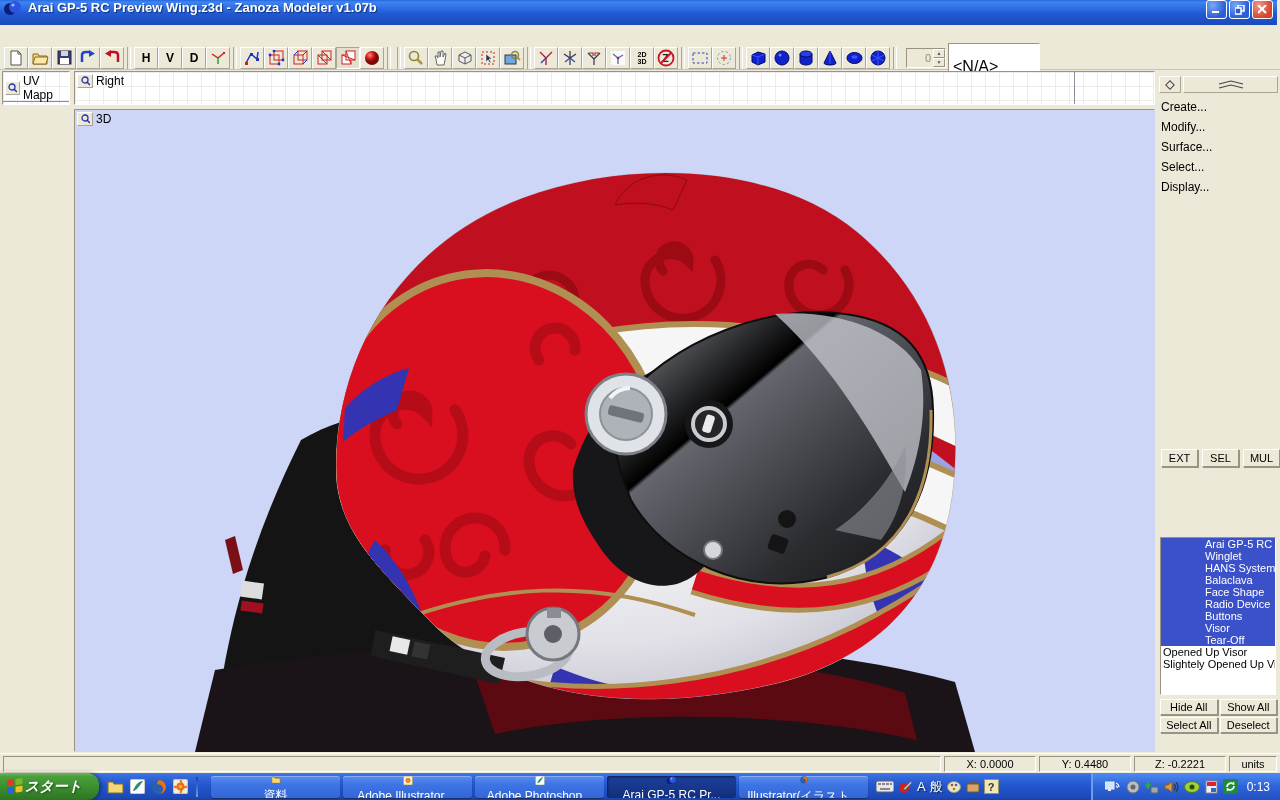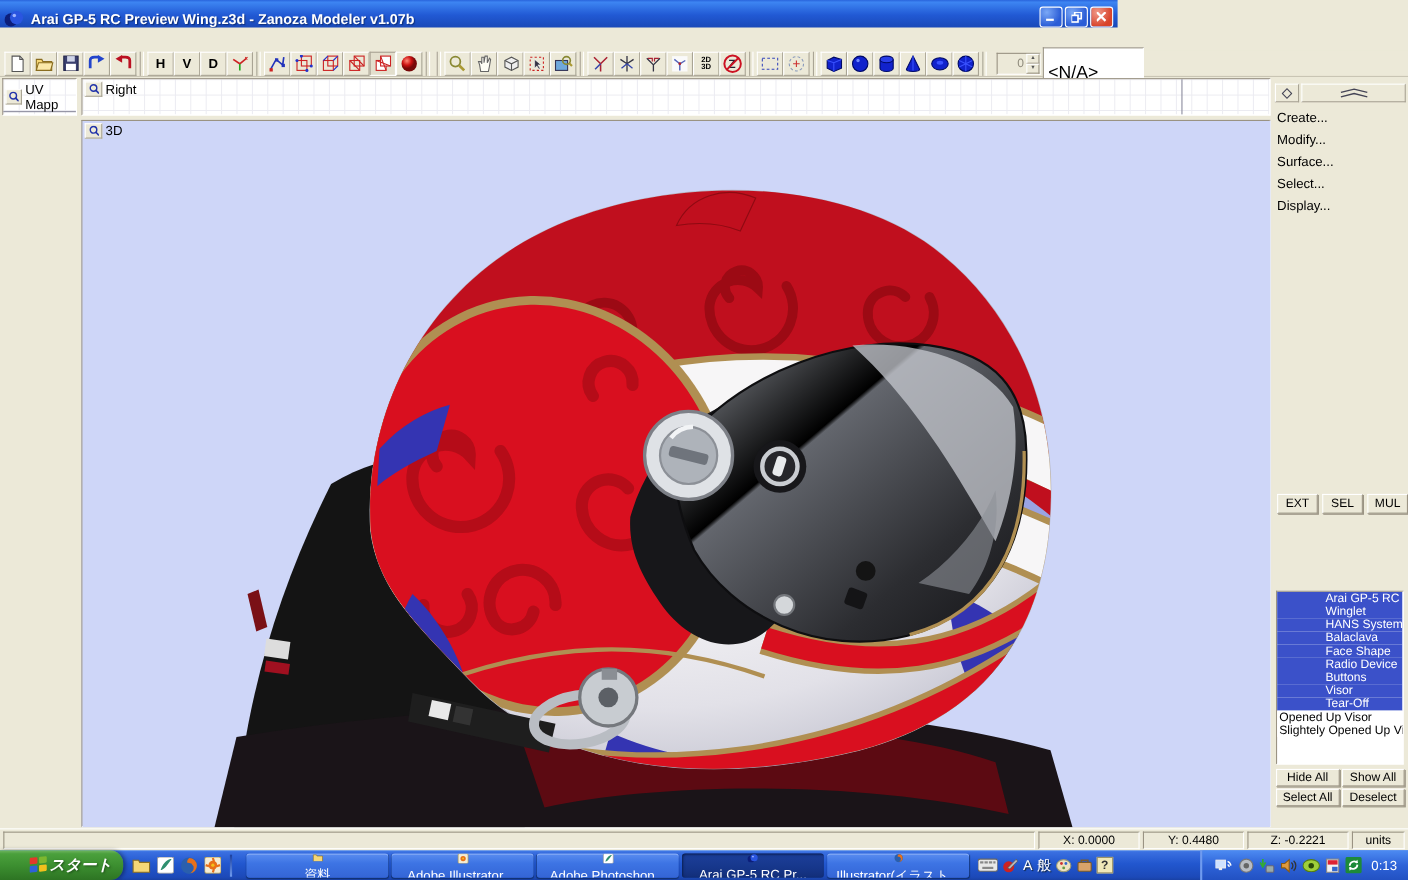--- a/index.html
+++ b/index.html
@@ -1,22 +1,22 @@
 <!DOCTYPE html>
 <html><head>
 <meta charset="utf-8">
 <style>
   * { margin:0; padding:0; box-sizing:border-box; }
   html,body { width:1280px; height:800px; overflow:hidden; font-family:"Liberation Sans",sans-serif; }
   #app { position:relative; width:1280px; height:800px; background:#ece9d8; }
 
   
-  .titlebar { position:absolute; left:0; top:0; width:1016px; height:25px;
+  .titlebar { position:absolute; left:0; top:0; width:1277px; height:25px;
     background:linear-gradient(180deg,#2964dc 0%,#3d85f2 8%,#2159d4 55%,#1a49b8 100%);
-    display:flex; align-items:flex-end; padding:0 4px; }
+    display:flex; align-items:flex-start; padding:0 4px; }
   .titlebar .ttl { color:#fff; font-weight:bold; font-size:13px; margin-left:6px;
     text-shadow:1px 1px 1px #10307a; flex:1; white-space:nowrap; overflow:hidden; }
   .winbtn { width:21px; height:19px; margin-left:2px; border-radius:3px; border:1px solid #fff;
     display:flex; align-items:center; justify-content:center; color:#fff; font-size:11px; font-weight:bold;
     background:radial-gradient(circle at 30% 25%,#7aa8f6,#2a5cd6 70%); }
   .winbtn.close { background:radial-gradient(circle at 30% 25%,#f09a8a,#d8432a 70%); }
 
   
   .menubar { position:absolute; left:0; top:25px; width:1280px; height:21px; background:#ece9d8;
     display:flex; align-items:center; padding-left:6px; border-bottom:1px solid #d8d4c4; }
@@ -82,24 +82,24 @@
   .statusbar { position:absolute; left:0; top:753px; width:1280px; height:20px; background:#ece9d8;
     border-top:1px solid #fff; display:flex; align-items:center; justify-content:flex-end; padding:1px 3px; gap:3px;text-align:center; }
   .status-pane { height:16px; border:1px solid; border-color:#9a9383 #fff #fff #9a9383;
     font-size:11px; padding:1px 5px; color:#000; white-space:nowrap; }
   .status-pane.fill { flex:1; }
 
   
   .taskbar { position:absolute; left:0; top:773px; width:1280px; height:27px;
     background:linear-gradient(180deg,#4684ee 0%,#3a6fe0 6%,#2257cf 45%,#1c49b8 90%,#1941a5 100%);
     display:flex; align-items:center; }
-  .startbtn { height:27px; width:112px; border-radius:0 12px 12px 0;
+  .startbtn { height:27px; width:99px; border-radius:0 12px 12px 0;
     background:linear-gradient(180deg,#71b562 0%,#4aa03c 12%,#3b8d2f 55%,#2d7423 100%);
     display:flex; align-items:center; padding:0 10px 0 6px; gap:1px;
-    box-shadow:2px 0 4px rgba(0,0,0,.4);justify-content:flex-end; }
+    box-shadow:2px 0 4px rgba(0,0,0,.4); }
   .startbtn .stxt { color:#fff; font-weight:bold; font-style:italic; font-size:14px; text-shadow:1px 1px 2px #1d4d17; }
   .ql { display:flex; align-items:center; gap:6px; padding:0 8px; }
   .ql-sep { width:2px; height:20px; background:linear-gradient(180deg,#1b3f9e,#6f9bef); margin:0 2px; }
   .taskbtn { height:22px; width:129px; margin-left:3px; border-radius:3px;
     background:linear-gradient(180deg,#5b8df0 0%,#3d74e4 40%,#3465d6 100%);
     box-shadow:inset 0 1px 0 #86acf5, 0 1px 1px #10306f;
     display:flex; align-items:center; gap:4px; padding:0 5px; color:#fff; font-size:12px; overflow:hidden; white-space:nowrap;flex-direction:column; }
   .taskbtn.active { background:linear-gradient(180deg,#1c3f9a 0%,#16368a 60%,#122e78 100%);
     box-shadow:inset 1px 1px 2px #0b1f52; }
   .taskbtn .tlbl { overflow:hidden; text-overflow:ellipsis; }

